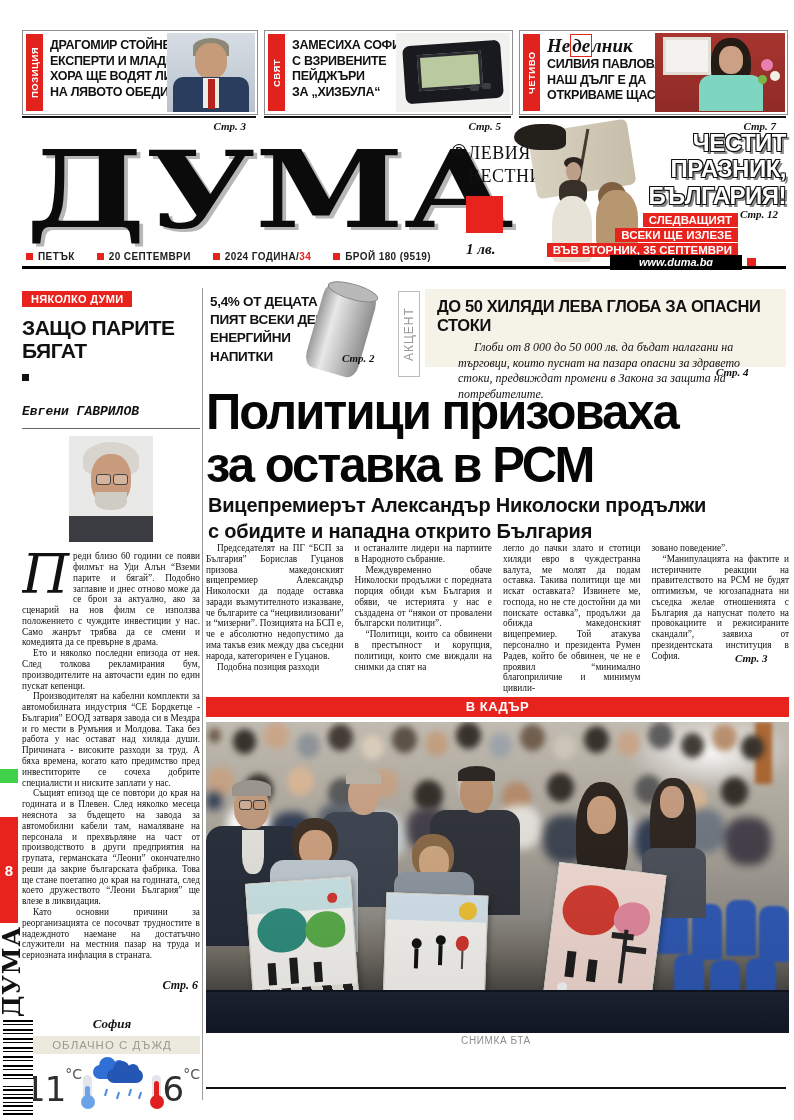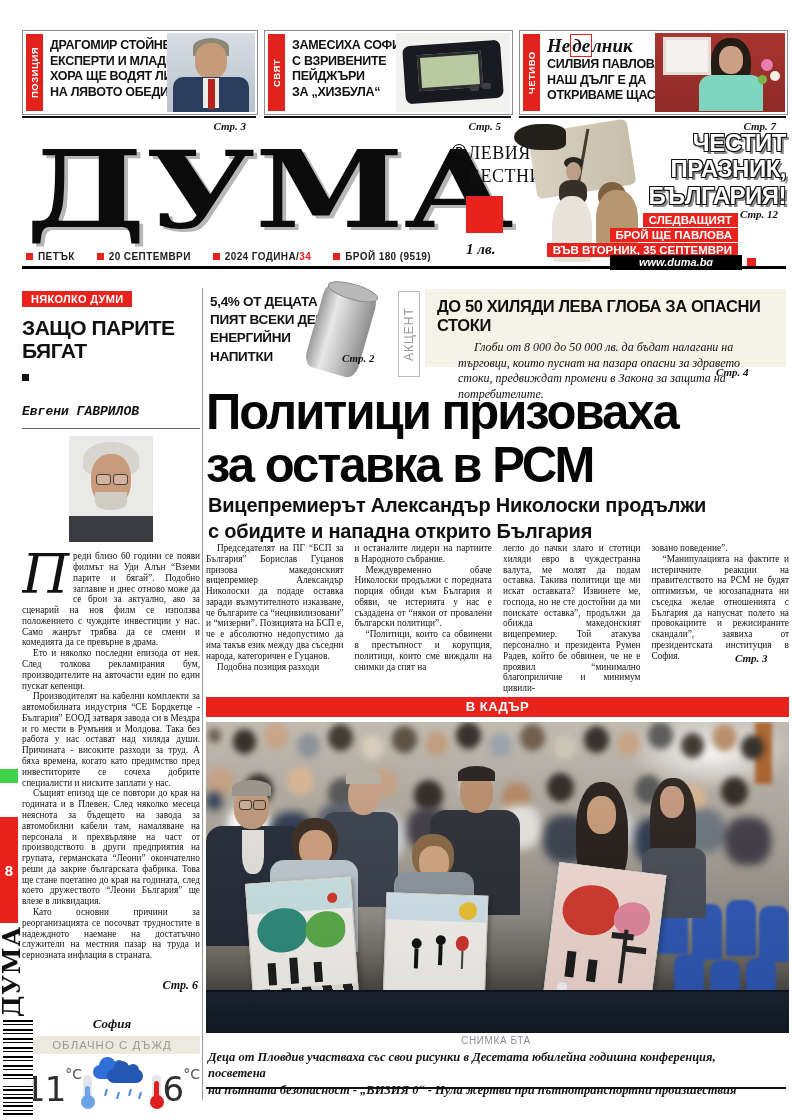--- a/index.html
+++ b/index.html
@@ -293,21 +293,21 @@
     <div class="mane"></div>
     <div class="lion"></div>
   </div>
 
   <div id="holiday" class="pre">ЧЕСТИТ
 ПРАЗНИК,
 БЪЛГАРИЯ!</div>
   <div id="holiday-page" class="pageref">Стр. 12</div>
   <div id="strips">
     <span class="strip">СЛЕДВАЩИЯТ</span>
-    <span class="strip">БРОЙ ЩЕ ПАВЛОВА</span>
+    <span class="strip">ВСЕКИ ЩЕ ИЗЛЕЗЕ</span>
     <span class="strip">ВЪВ ВТОРНИК, 35 СЕПТЕМВРИ</span>
   </div>
   <div id="webbar">www.duma.bg</div>
   <div id="webred"></div>
 
   <div id="dateline">
     <span class="dl-item">
         <span class="dl-sq"></span>
         <span>ПЕТЪК</span>
       </span>
@@ -463,22 +463,20 @@
       <div class="d" style="left:72px;top:74px;width:24px;height:6px;background:#222;"></div>
       <div class="d sil" style="left:18px;top:86px;width:9px;height:26px;"></div>
       <div class="d sil" style="left:40px;top:92px;width:9px;height:22px;"></div>
       <div class="d blob" style="left:12px;top:118px;width:10px;height:10px;background:#fff;"></div>
       <div class="d blob" style="left:30px;top:124px;width:9px;height:9px;background:#fff;"></div>
     </div>
     <div id="floor"></div>
     <div id="ph-vignette"></div>
   </div>
   <div id="credit">СНИМКА БТА</div>
-  <div id="caption" class="pre">Деца от Пловдив участваха със свои рисунки в Десетата юбилейна годишна конференция, посветена
-на пътната безопасност - „ВИЗИЯ 0“ - Нула жертви при пътнотранспортни произшествия</div>
   <div id="bot-rule"></div>
 
   <div id="weather">
     <div id="w-city">София</div>
     <div id="w-band">ОБЛАЧНО С ДЪЖД</div>
     <div id="w-row">
       <span class="temp"><span>11</span><span class="deg">°C</span></span>
       <span class="thermo tlow">
           <span class="fill"></span>
           <span class="bulb"></span>

